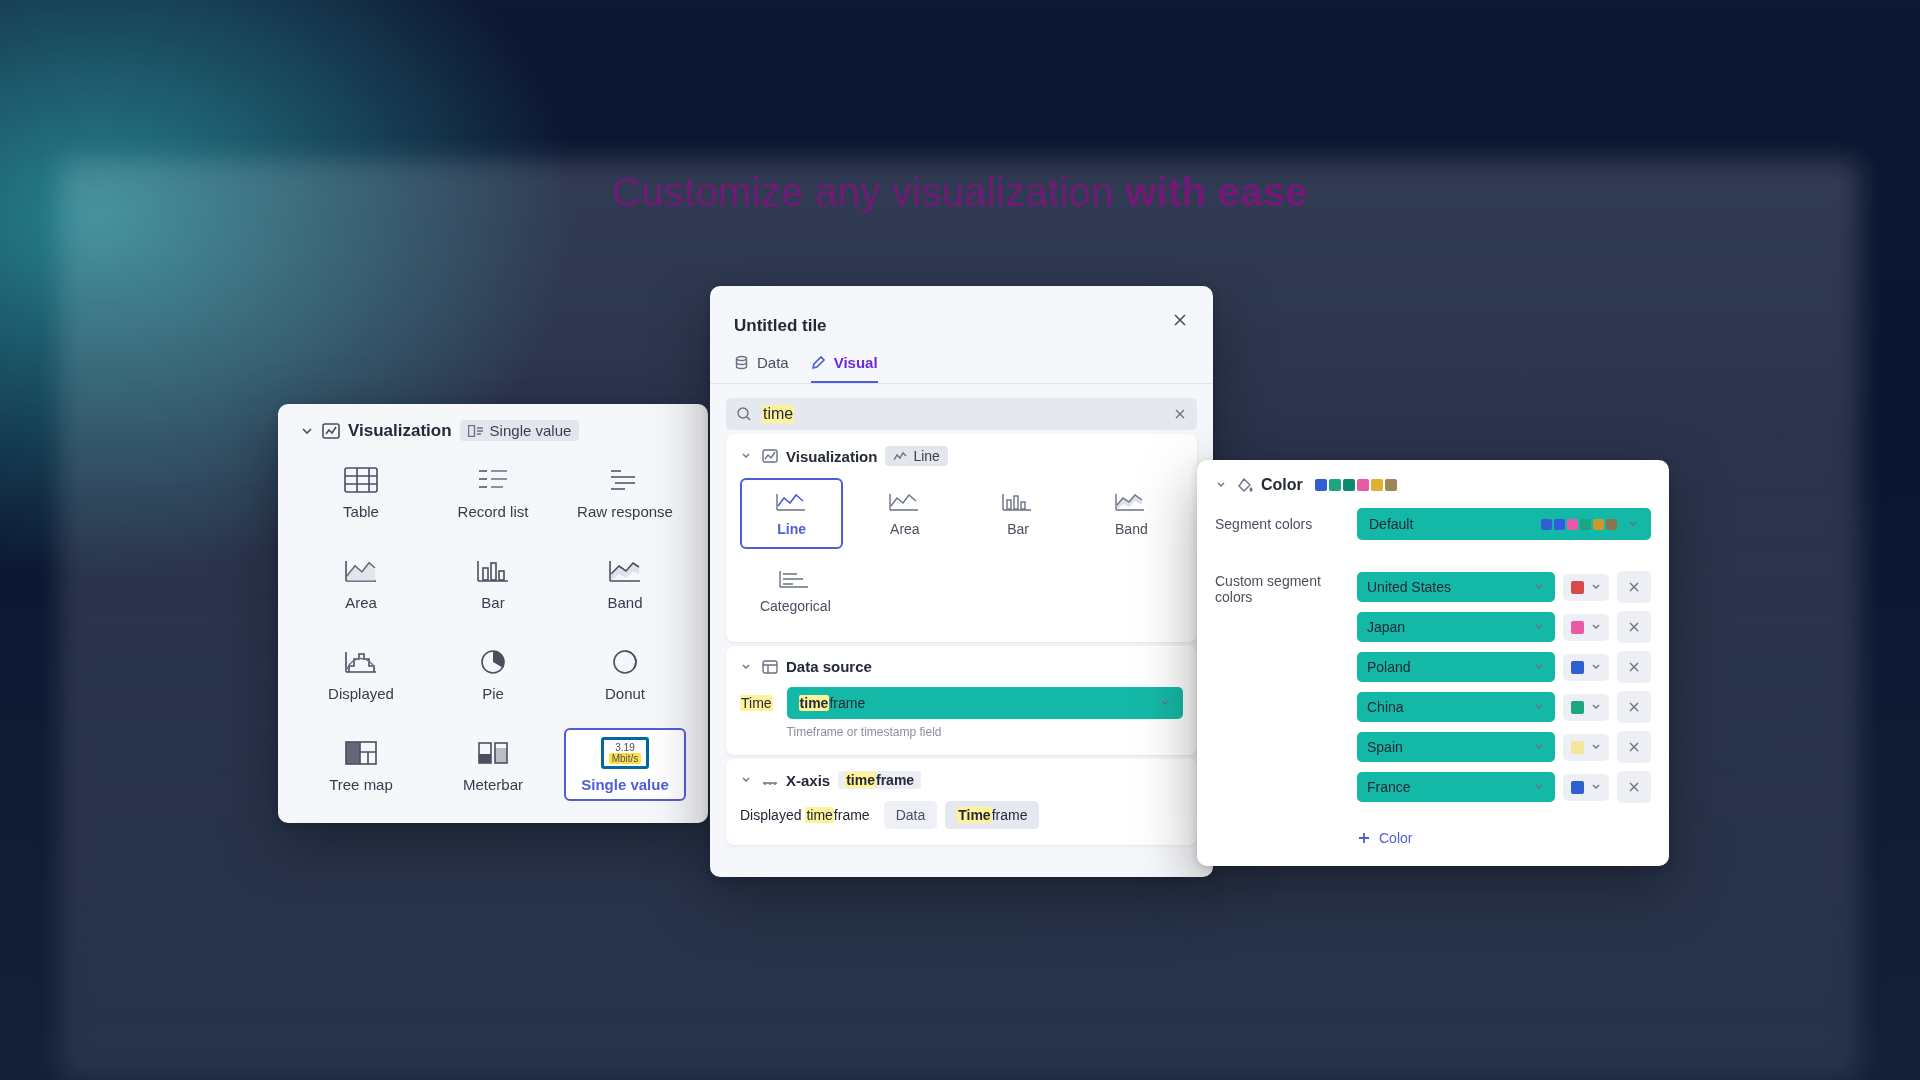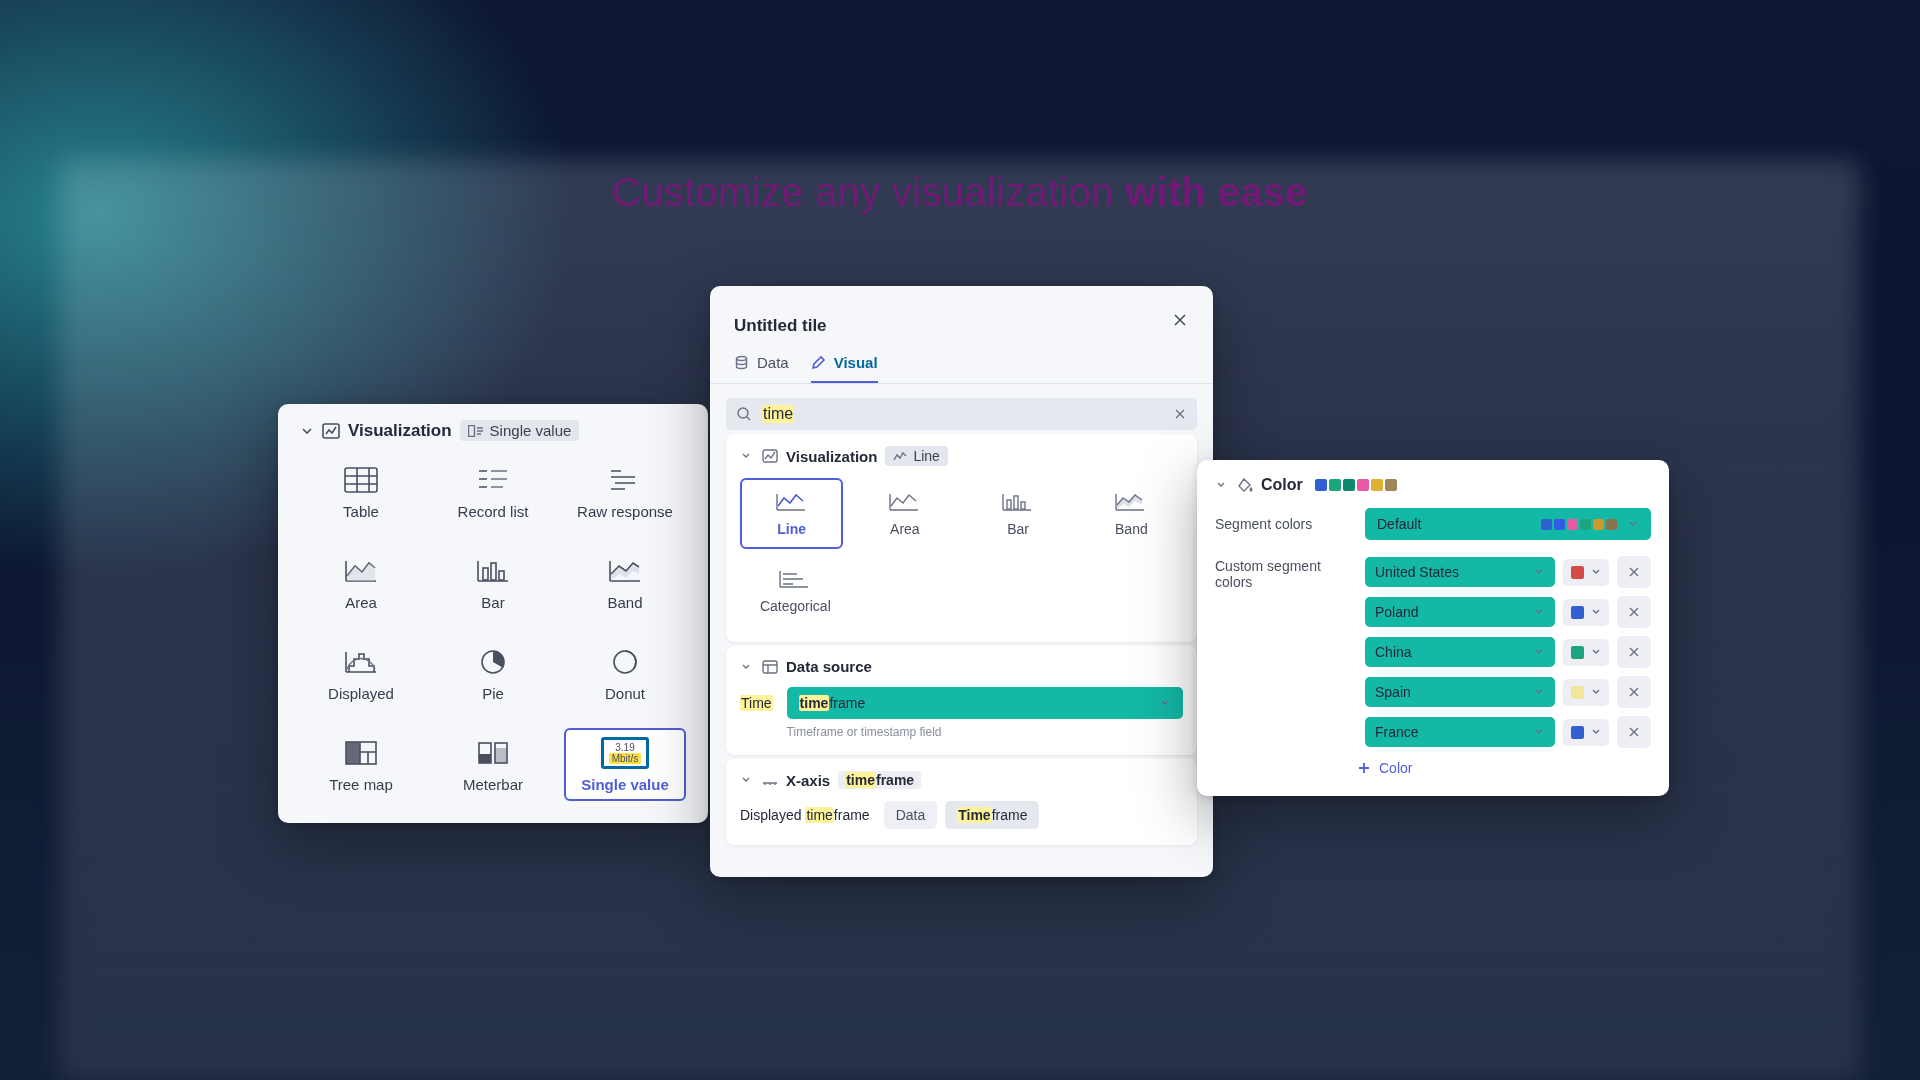--- a/index.html
+++ b/index.html
@@ -42,21 +42,21 @@
   .viz-item .cap { font-size: 15px; color: #373c4c; text-align:center;}
   .viz-item.selected .cap { color: #4e5ed6; font-weight: 600; }
   .sv-box { border:3px solid #0369a1; border-radius:3px; padding:2px 5px; font-size:10px; color:#4a4f60; text-align:center; line-height:1.1;}
 
   
   .modal { top: 286px; left: 710px; width: 503px; padding: 0; }
   .modal-header { display:flex; align-items:center; justify-content:space-between; padding: 18px 24px 10px; }
   .modal-header .title { font-size: 17px; font-weight: 700; color: #242938; margin-top: 12px;}
   .tabs { display:flex; gap: 22px; padding: 0 24px; border-bottom: 1px solid #e2e4ec;}
   .tab { display:flex; align-items:center; gap:8px; padding: 8px 0 10px; font-size: 15px; color:#4a4f60; border-bottom: 2px solid transparent; cursor:pointer;}
-  .tab.active { color:#0369a1; border-bottom-color:#4e5ed6; font-weight:600;}
+  .tab.active { color:#6d28d9; border-bottom-color:#4e5ed6; font-weight:600;}
   .modal-body { padding: 14px 16px 32px; display:flex; flex-direction:column; gap: 4px;}
   .search-row { display:flex; align-items:center; background:#e6e8ef; border-radius:5px; padding: 7px 10px; gap:10px;}
   .search-row input { flex:1; background:transparent; border:none; outline:none; font-size:15px; color:#242938;}
   .hl { background:#fff39a; border-radius:2px; padding:0 1px;}
 
   .sub-card { background:#fff; border-radius:8px; box-shadow: 0 1px 3px rgba(0,0,0,0.08); padding: 12px 14px 16px; }
   .sub-card .section-header { font-size: 15px; margin-bottom: 12px;}
   .sub-card .chip { font-size: 14px; }
   .viz-row { display:grid; grid-template-columns: repeat(4, 1fr); gap: 10px;}
   .viz-small { display:flex; flex-direction:column; align-items:center; gap:5px; padding:10px 4px; border-radius:6px; border:2px solid transparent; cursor:pointer;}
@@ -73,21 +73,21 @@
   .seg-btns { display:flex; gap:8px;}
   .seg-btn { background:#eef0f5; border-radius:5px; padding:6px 12px; font-size:14px; cursor:pointer; color:#4a4f60;}
   .seg-btn.active { background:#e6e8ef; color:#242938; font-weight:500;}
   .chip-inline { background:#eceef4; border-radius:4px; padding:1px 7px; font-size:14px; display:inline-flex; align-items:center;}
 
   
   .color-panel { top: 460px; left: 1197px; width: 472px; padding: 16px 18px 20px; background:#fff; }
   .color-panel .section-header { font-size: 16px; margin-bottom: 14px;}
   .swatches { display:inline-flex; gap:2px; margin-left:4px;}
   .sw { width:12px; height:12px; border-radius:2px; display:inline-block;}
-  .color-row { display:grid; grid-template-columns: 130px 1fr; gap:20px; align-items:center; margin-bottom:12px;}
+  .color-row { display:grid; grid-template-columns: 130px 1fr; gap:12px; align-items:center; margin-bottom:27px;}
   .lbl { font-size: 14px; color:#4a4f60;}
   .select.W { width:100%; }
   .seg-colors-preview { display:flex; gap:2px;}
   .seg-colors-preview .sw { width:11px; height:11px; }
   .country-rows { display:flex; flex-direction:column; gap:8px; margin-top: 4px;}
   .country-row { display:grid; grid-template-columns: 1fr 46px 34px; gap:8px; align-items:center;}
   .country-row .select { padding:7px 10px; font-size:14px;}
   .color-select { display:flex; align-items:center; justify-content:space-between; background:#edeff4; border-radius:5px; padding:7px 8px; cursor:pointer;}
   .color-select .sw { width:13px; height:13px; border-radius:2px;}
   .x-btn { display:flex; align-items:center; justify-content:center; height:32px; border-radius:5px; background:#edeff4; cursor:pointer; color:#4a4f60;}
@@ -477,20 +477,39 @@
             </svg>
           </div>
           <div class="x-btn">
             <svg width="12" height="12" viewBox="0 0 12 12">
               <path class="stroke2" d="M2 2l8 8M10 2l-8 8"></path>
             </svg>
           </div>
         </div>
         <div class="country-row">
           <div class="select">
+            <span>Japan</span>
+            <svg width="12" height="12" viewBox="0 0 12 12">
+              <path class="stroke2" d="M3 4l3 3 3-3"></path>
+            </svg>
+          </div>
+          <div class="color-select">
+            <span class="sw" style="background:#e85aa6"></span>
+            <svg width="10" height="10" viewBox="0 0 10 10">
+              <path class="stroke2" d="M2 3l3 3 3-3"></path>
+            </svg>
+          </div>
+          <div class="x-btn">
+            <svg width="12" height="12" viewBox="0 0 12 12">
+              <path class="stroke2" d="M2 2l8 8M10 2l-8 8"></path>
+            </svg>
+          </div>
+        </div>
+        <div class="country-row">
+          <div class="select">
             <span>Poland</span>
             <svg width="12" height="12" viewBox="0 0 12 12">
               <path class="stroke2" d="M3 4l3 3 3-3"></path>
             </svg>
           </div>
           <div class="color-select">
             <span class="sw" style="background:#2f5fd0"></span>
             <svg width="10" height="10" viewBox="0 0 10 10">
               <path class="stroke2" d="M2 3l3 3 3-3"></path>
             </svg>

